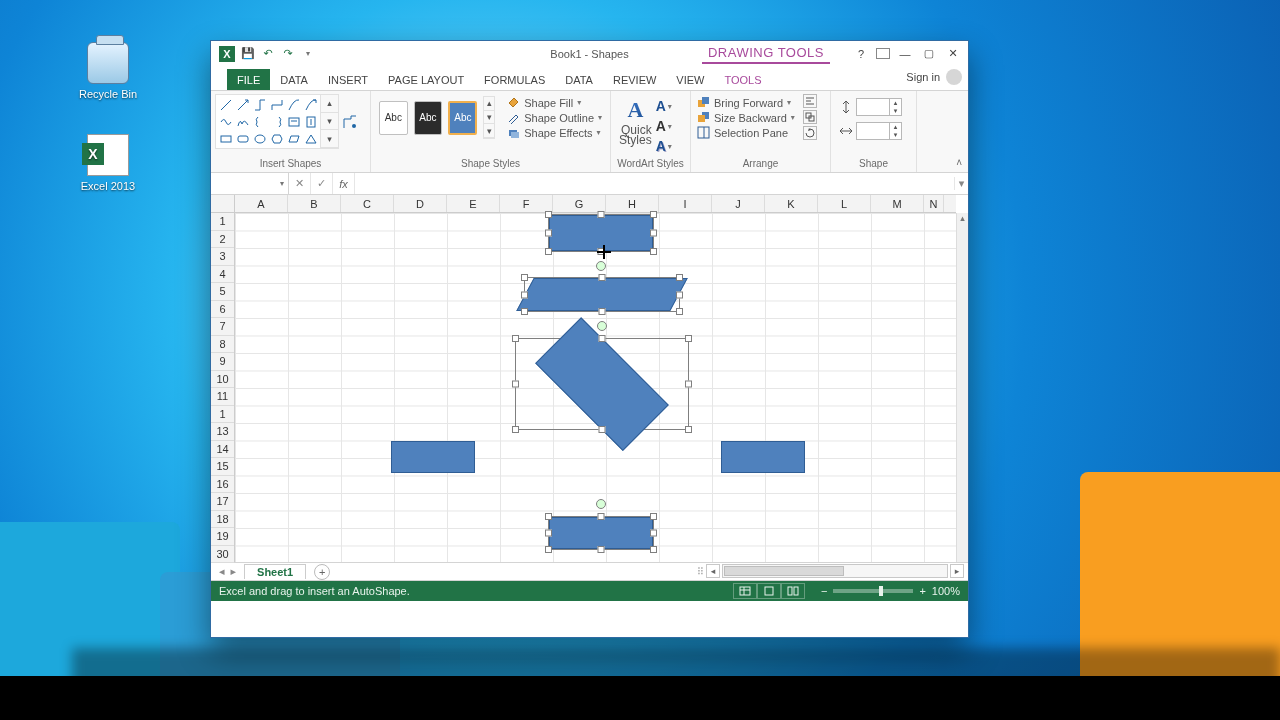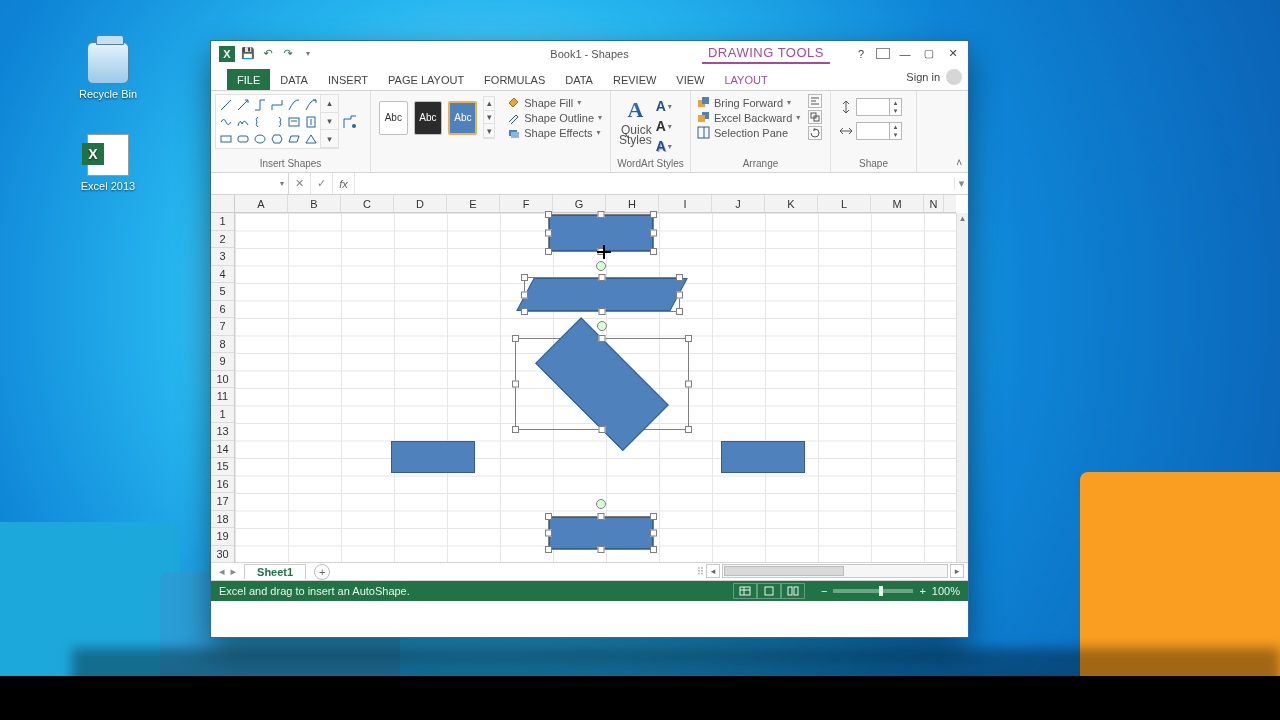--- a/index.html
+++ b/index.html
@@ -185,21 +185,21 @@
 
   <div class="tabs">
     <div class="tab file">FILE</div>
     <div class="tab">DATA</div>
     <div class="tab">INSERT</div>
     <div class="tab">PAGE LAYOUT</div>
     <div class="tab">FORMULAS</div>
     <div class="tab">DATA</div>
     <div class="tab">REVIEW</div>
     <div class="tab">VIEW</div>
-    <div class="tab active">LAYOUT</div>
+    <div class="tab active">TOOLS</div>
     <div class="signin-area">
       <span>Sign in</span>
       <span class="avatar"></span>
     </div>
   </div>
 
   <div class="ribbon">
 
     <div class="group" style="width:160px;">
       <div class="shapes-gallery">
@@ -342,20 +342,21 @@
           <div class="style-cmd">
             <span class="tiny-ico"><svg width="13" height="13">
                   <rect x="2" y="4" width="8" height="6" fill="#4f81bd"></rect>
                   <rect x="4" y="6" width="8" height="6" fill="#90b4dc"></rect>
                 </svg></span>
             <span>Shape Effects</span>
               <span style="font-size:8px;color:#777;"> ▾</span>
           </div>
         </div>
       </div>
+      <div class="group-title">Shape Styles</div>
     </div>
 
     <div class="group" style="width:80px;">
       <div class="wordart-col">
         <div class="quick-styles">
           <div class="wa-A">A</div>
           <div style="font-size:12px;line-height:10px;text-align:right;white-space:pre;">Quick
 Styles</div>
         </div>
         <div class="wa-side">
@@ -385,21 +386,21 @@
                   <rect x="5" y="1" width="7" height="7" fill="#4f81bd"></rect>
                 </svg></span>
               <span>Bring Forward</span>
               <span style="font-size:8px;color:#777;"> ▾</span>
             </div>
           <div class="arr-row">
               <span class="tiny-ico"><svg width="13" height="13">
                   <rect x="5" y="1" width="7" height="7" fill="#4f81bd"></rect>
                   <rect x="1" y="4" width="7" height="7" fill="#e8a33a"></rect>
                 </svg></span>
-              <span>Excel Backward</span>
+              <span>Size Backward</span>
               <span style="font-size:8px;color:#777;"> ▾</span>
             </div>
           <div class="arr-row">
               <span class="tiny-ico"><svg width="13" height="13">
                   <rect x="1" y="1" width="11" height="11" fill="none" stroke="#2f5d94"></rect>
                   <line x1="7" y1="1" x2="7" y2="12" stroke="#2f5d94"></line>
                 </svg></span>
               <span>Selection Pane</span>
             </div>
         </div>

